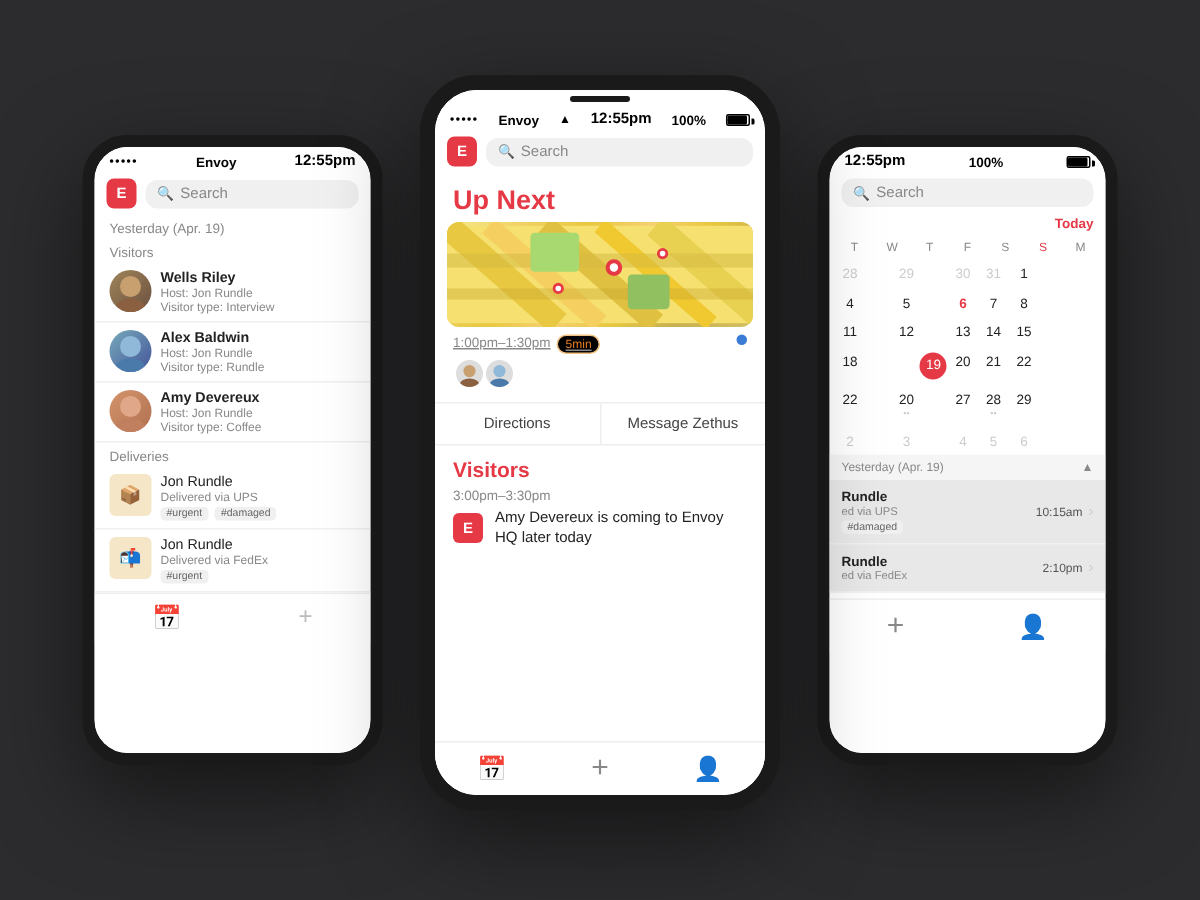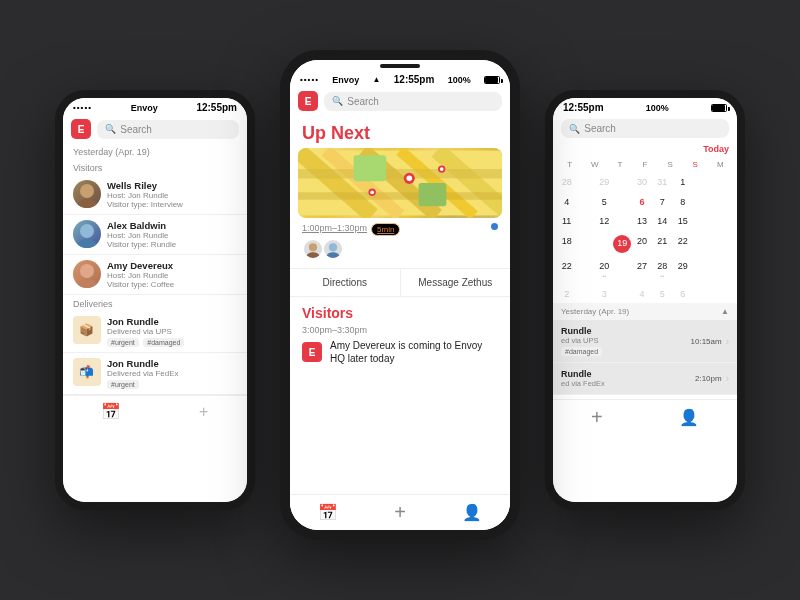--- a/index.html
+++ b/index.html
@@ -146,21 +146,21 @@
     }
     .package-icon {
       width: 28px; height: 28px;
       background: #f5e6c8;
       border-radius: 4px;
       display: flex; align-items: center; justify-content: center;
       font-size: 12px;
       flex-shrink: 0;
     }
     .delivery-info { font-size: 9px; }
-    .delivery-name { font-weight: 700; color: #222; font-size: 9.5px; }
+    .delivery-name { font-weight: 400; color: #222; font-size: 9.5px; }
     .delivery-detail { color: #888; font-size: 8px; }
     .tag {
       display: inline-block;
       font-size: 7px;
       padding: 1px 4px;
       border-radius: 3px;
       background: #f0f0f0;
       color: #666;
       margin-top: 2px;
       margin-right: 2px;

